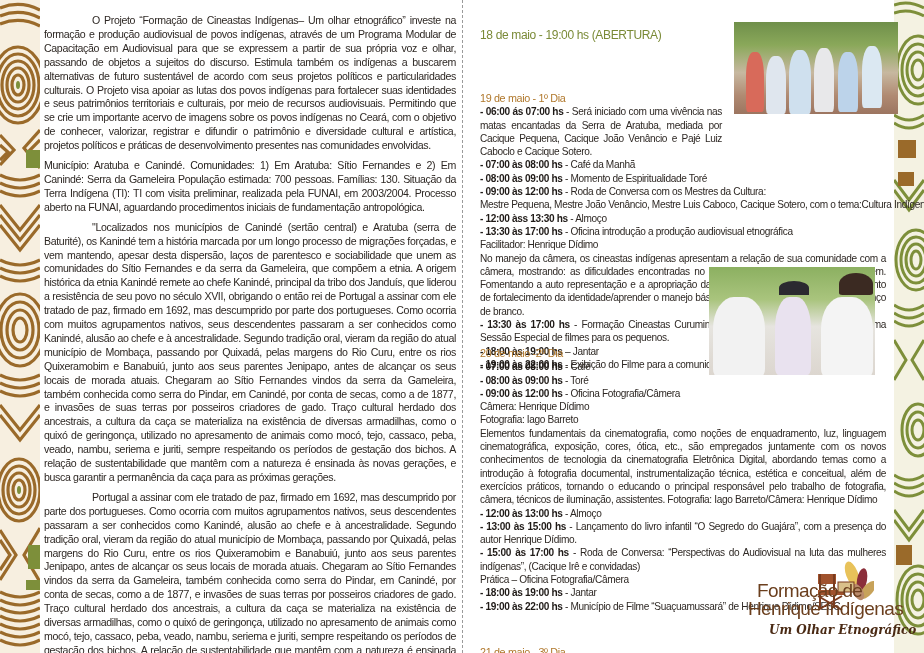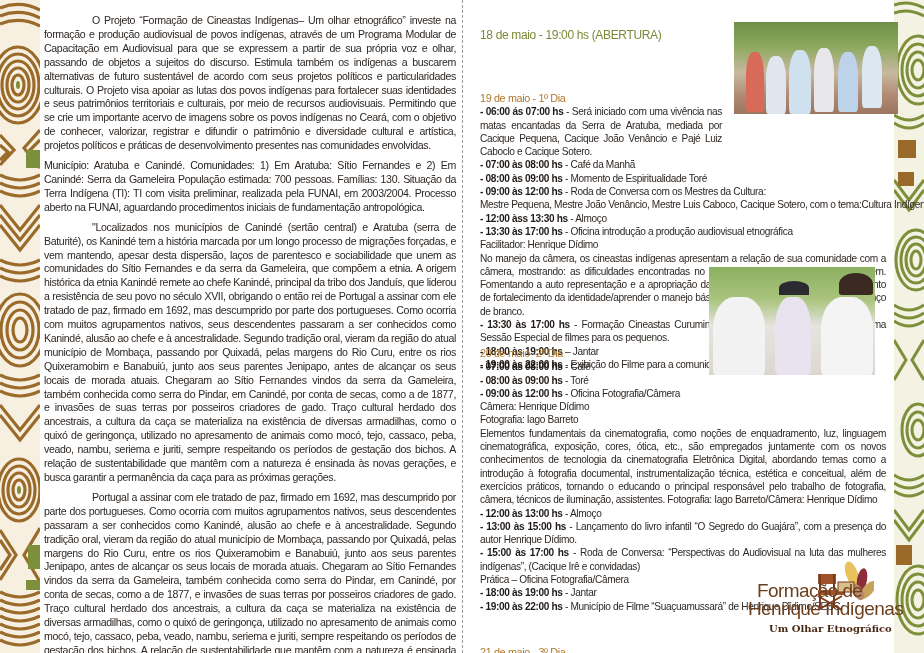--- a/index.html
+++ b/index.html
@@ -65,21 +65,21 @@
   
   .logo { position: absolute; left: 748px; top: 560px; width: 125px; height: 88px; }
   .logo-line1, .logo-line2 {
     position: absolute; font-family: "Liberation Sans Narrow", "Liberation Sans", sans-serif;
     color: #6b3f1e; font-size: 19px; line-height: 19px; letter-spacing: -0.6px; white-space: nowrap;
   }
   .logo-line1 { left: 9px; top: 21px; }
   .logo-line2 { left: 0; top: 39px; }
   .logo-sub {
     position: absolute; left: 21px; top: 63px; font-family: "DejaVu Serif", serif;
-    font-size: 10px; color: #4a2a14; white-space: nowrap; font-weight: bold;
+    font-style: italic; font-size: 12px; color: #4a2a14; white-space: nowrap; font-weight: bold;
   }
   .logo-art { position: absolute; left: 64px; top: 0; }
 </style>
 </head>
 <body>
 
 <div class="border-left">
   <svg width="40" height="653" viewBox="0 0 40 653">
     <rect width="40" height="653" fill="#f7efe0"></rect>
     <g fill="none" stroke="#9a6a2a" stroke-width="3.2">

